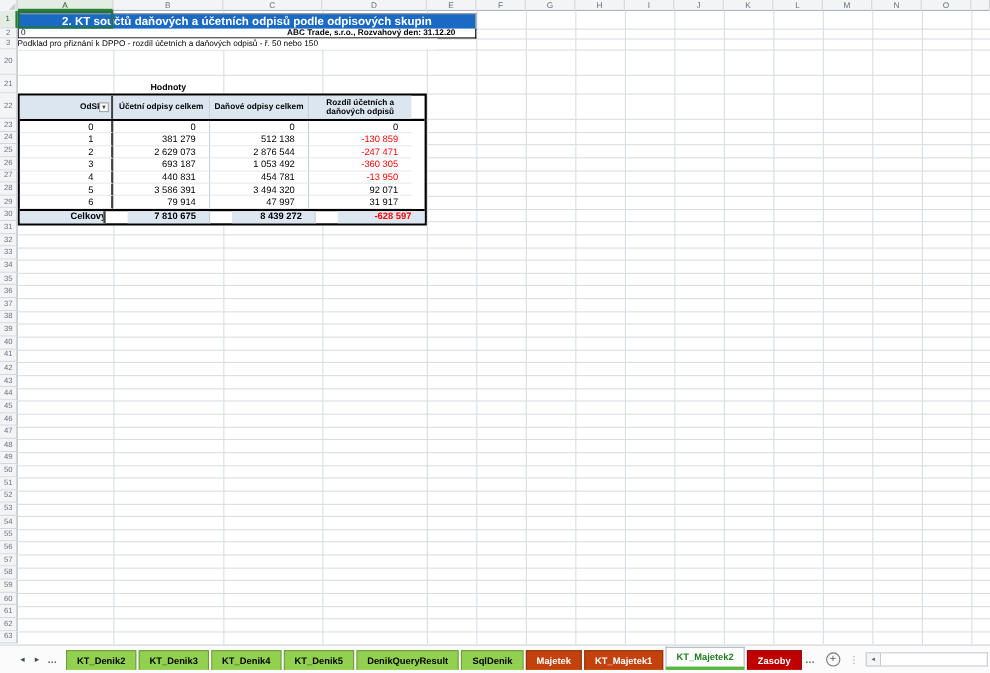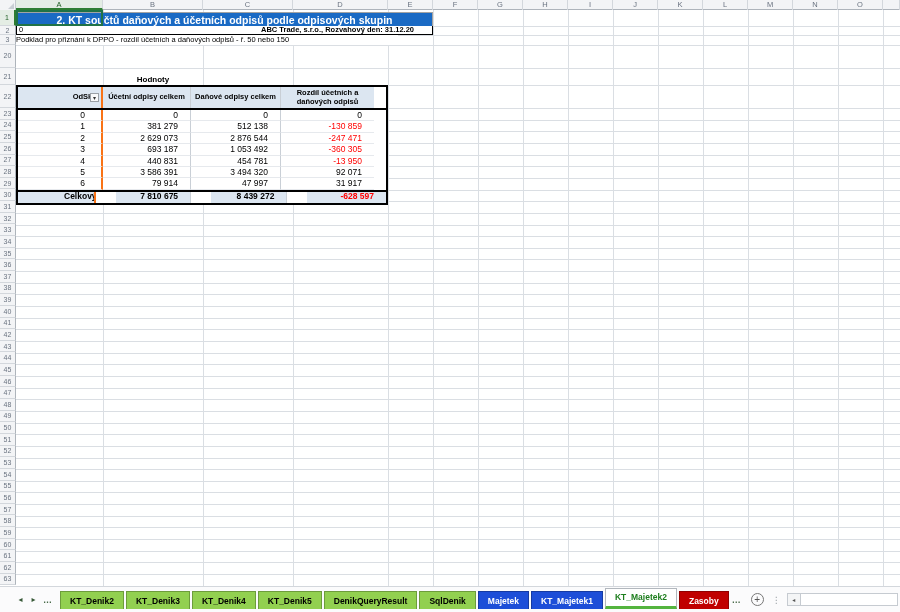--- a/index.html
+++ b/index.html
@@ -41,21 +41,21 @@
   #row3-note{position:absolute;left:16px;top:35px;width:382px;height:9.5px;z-index:2;background:#fff;
     font-size:7.5px;line-height:9.5px;white-space:nowrap;overflow:hidden;}
   #hodnoty{position:absolute;left:103px;top:68px;width:100px;height:17px;z-index:2;
     font-size:8px;font-weight:700;display:flex;align-items:flex-end;justify-content:center;padding-bottom:1px;box-sizing:border-box;}
 
   
   #pivot-table{position:absolute;left:16px;top:85px;width:372px;z-index:3;background:#fff;
     box-sizing:border-box;border:2px solid #000;}
   .pt-row{display:flex;}
   .pt-c{box-sizing:border-box;overflow:hidden;white-space:nowrap;}
-  .pt-cA{width:85px;border-right:2px solid #f97316;text-align:center;padding-left:46px;}
+  .pt-cA{width:85px;border-right:2px solid #404040;text-align:center;padding-left:46px;}
   .pt-cB{width:88px;border-right:1px solid #C9CFD6;}
   .pt-cC{width:90px;border-right:1px solid #C9CFD6;}
   .pt-cD{width:93px;}
   .pt-head{height:21px;border-bottom:2px solid #000;}
   .pt-head .pt-c{background:#DCE6F1;font-size:7.5px;font-weight:700;text-align:center;
     display:flex;align-items:center;justify-content:center;line-height:1.15;white-space:normal;position:relative;}
   .pt-data{height:11.4px;}
   .pt-data .pt-c{font-size:8.5px;line-height:10.4px;border-bottom:1px solid #E6E9ED;}
   .pt-num{text-align:right;padding-right:12px;}
   .neg{color:#F00;}
@@ -67,21 +67,21 @@
 
   
   #tab-bar{position:absolute;left:0;top:586px;width:900px;height:26px;background:#FBFBFC;z-index:5;
     border-top:1px solid #D3D7DC;display:flex;align-items:center;box-sizing:border-box;}
   .nav-btn{font-size:8px;color:#375937;width:13px;text-align:center;cursor:default;}
   .dots{font-size:9px;font-weight:700;color:#4A6B4A;margin:0 3px;letter-spacing:1px;}
   #tabs-list{display:flex;align-items:flex-end;gap:2px;margin-left:4px;height:18px;}
   .tab{height:18px;line-height:18px;padding:0 9px;font-size:8.5px;font-weight:600;cursor:default;
     box-sizing:border-box;border:1px solid rgba(0,0,0,0.25);border-bottom:none;}
   .tab.green{background:#92D050;color:#000;}
-  .tab.blue{background:#1d4ed8;color:#fff;}
+  .tab.blue{background:#c2410c;color:#fff;}
   .tab.red{background:#C00000;color:#fff;}
   .tab.active{background:#fff;color:#1E7E1E;font-weight:700;border:1px solid #B2B7BD;
     border-bottom:3px solid #54B43E;height:21px;line-height:17px;}
   #add-sheet{width:13px;height:13px;border:1px solid #777;border-radius:50%;color:#555;font-size:10px;
     line-height:11px;text-align:center;margin-left:6px;box-sizing:border-box;}
   #splitter{color:#9AA0A6;font-size:9px;margin-left:8px;line-height:10px;}
   #h-scroll{display:flex;align-items:center;margin-left:6px;flex:1;margin-right:2px;}
   #h-scroll-left{width:14px;height:13px;background:#F4F5F6;border:1px solid #C6CBD1;box-sizing:border-box;
     font-size:6px;color:#555;display:flex;align-items:center;justify-content:center;}
   #h-scroll-track{flex:1;height:13px;background:#fff;border:1px solid #C6CBD1;border-left:none;box-sizing:border-box;}

